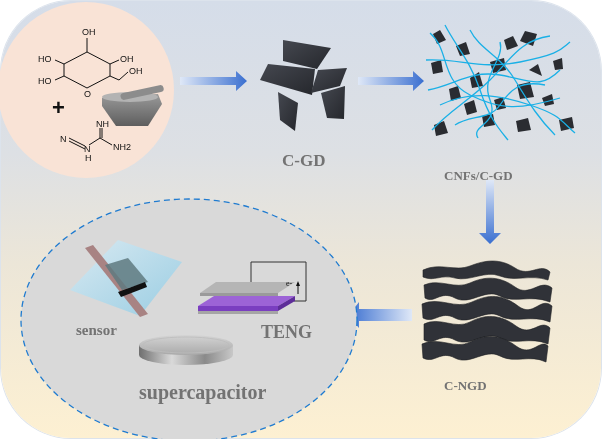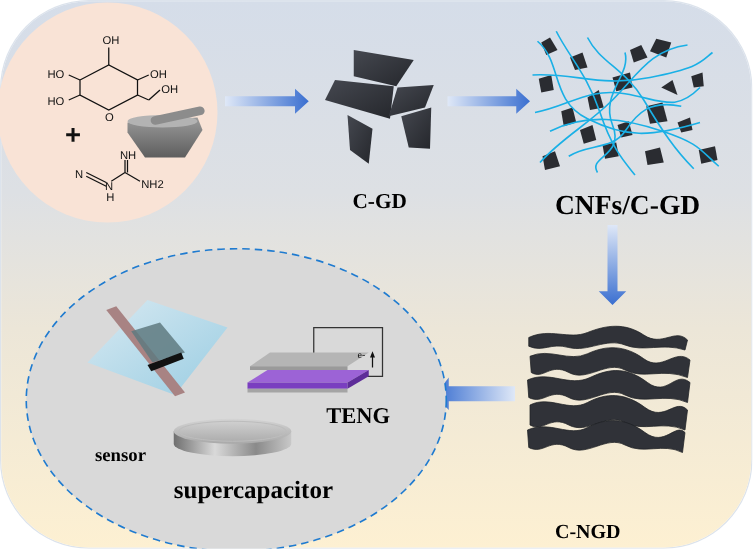--- a/index.html
+++ b/index.html
@@ -1,25 +1,25 @@
 <!DOCTYPE html>
 <html><head>
 <meta charset="utf-8">
 <style>
   html,body{margin:0;padding:0;background:#ffffff;}
   body{width:602px;height:439px;position:relative;overflow:hidden;font-family:"Liberation Serif",serif;}
   .panel{position:absolute;left:1px;top:1px;width:600px;height:437px;border-radius:70px;
     background:linear-gradient(180deg,#d5dde9 0%,#dde0e4 35%,#ece6d8 60%,#fdf0d2 100%);
     box-shadow:0 0 0 1px #dce3ec;}
   .stage{position:absolute;left:0;top:0;width:602px;height:439px;}
-  .label{position:absolute;font-family:"Liberation Serif",serif;font-weight:bold;color:#000000;white-space:nowrap;}
+  .label{position:absolute;font-family:"Liberation Serif",serif;font-weight:bold;color:#737373;white-space:nowrap;}
   .lbl-cgd{left:282px;top:151px;font-size:17px;}
-  .lbl-cnf{left:444px;top:151px;font-size:22px;}
-  .lbl-cngd{left:444px;top:378px;font-size:16px;margin-top:39px;}
-  .lbl-sensor{left:76px;top:322px;font-size:15px;margin-top:35px;}
+  .lbl-cnf{left:444px;top:168px;font-size:13px;}
+  .lbl-cngd{left:444px;top:378px;font-size:13px;}
+  .lbl-sensor{left:76px;top:322px;font-size:15px;}
   .lbl-teng{left:261px;top:322px;font-size:18px;}
   .lbl-supercap{left:139px;top:381px;font-size:20px;}
 </style>
 </head>
 <body>
 
 <div class="panel"></div>
 
 <svg class="stage" width="602" height="439" viewBox="0 0 602 439">
   <defs>

